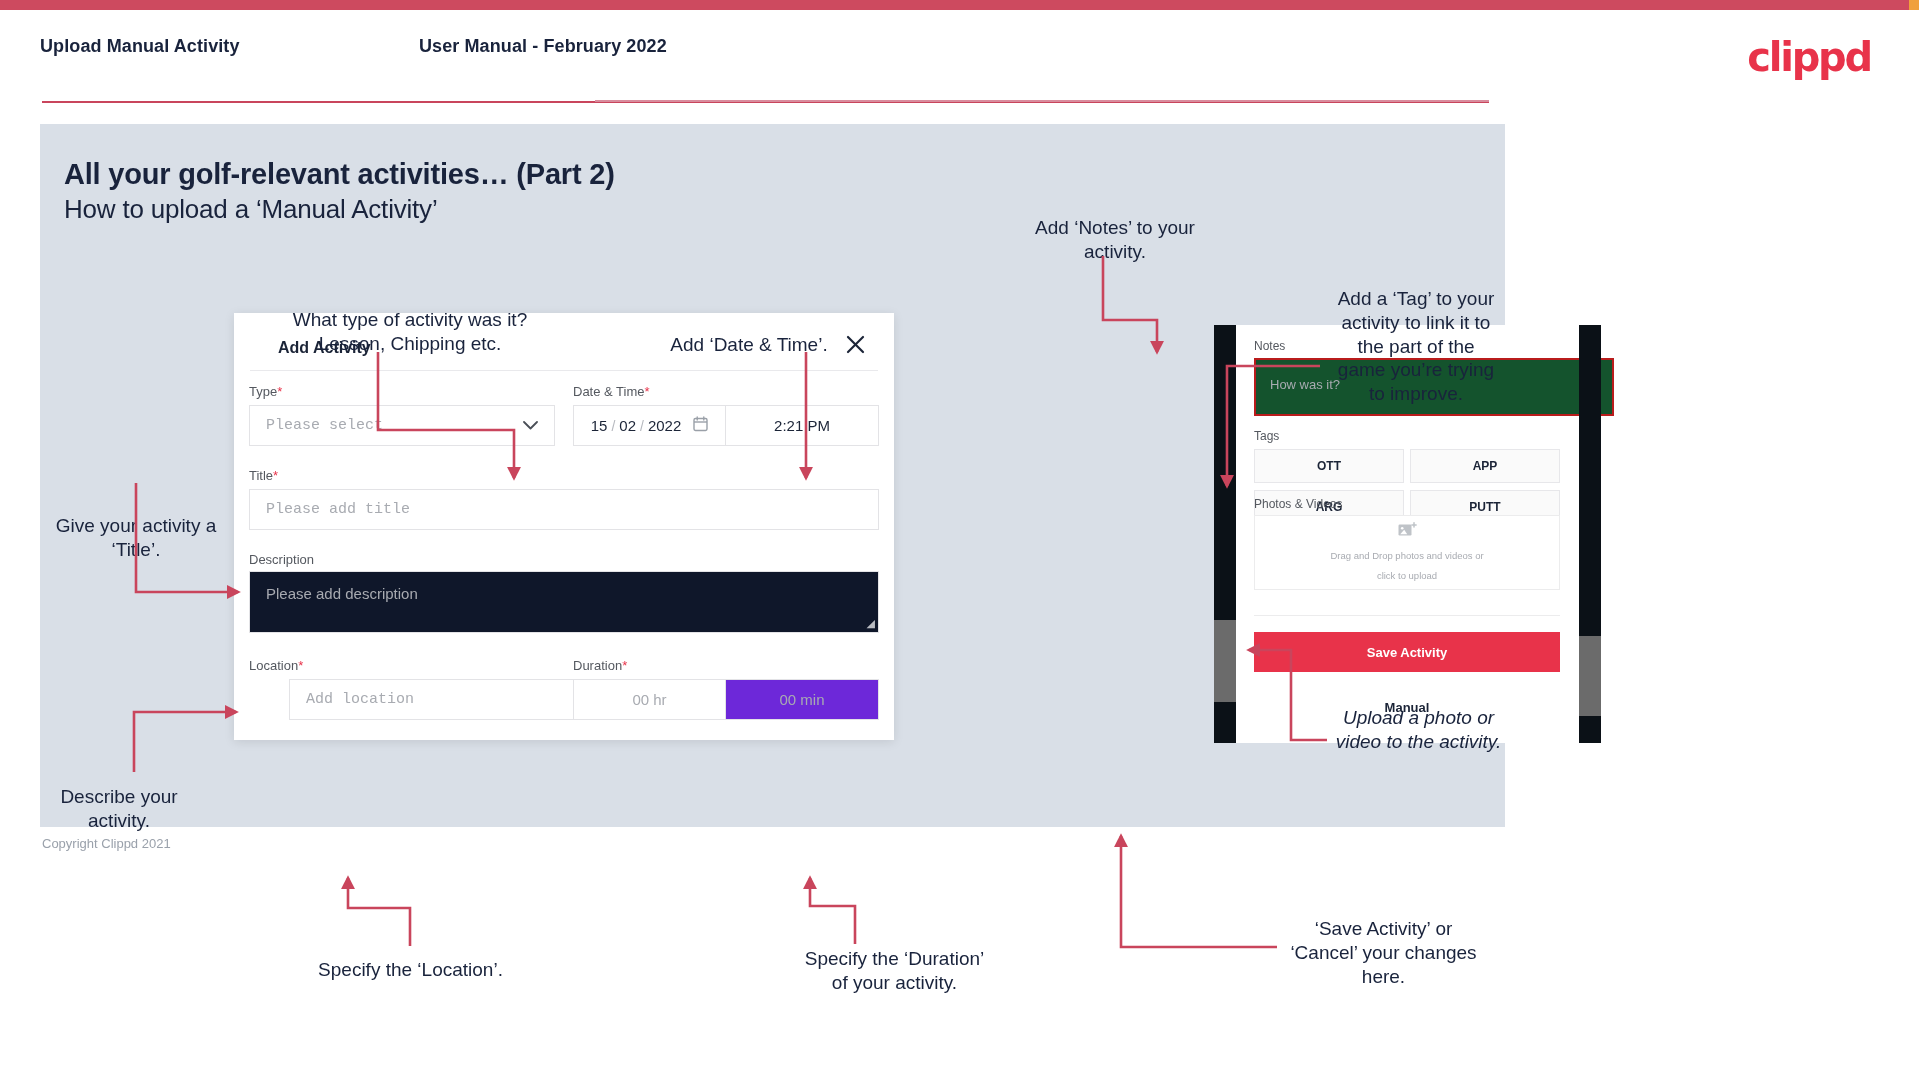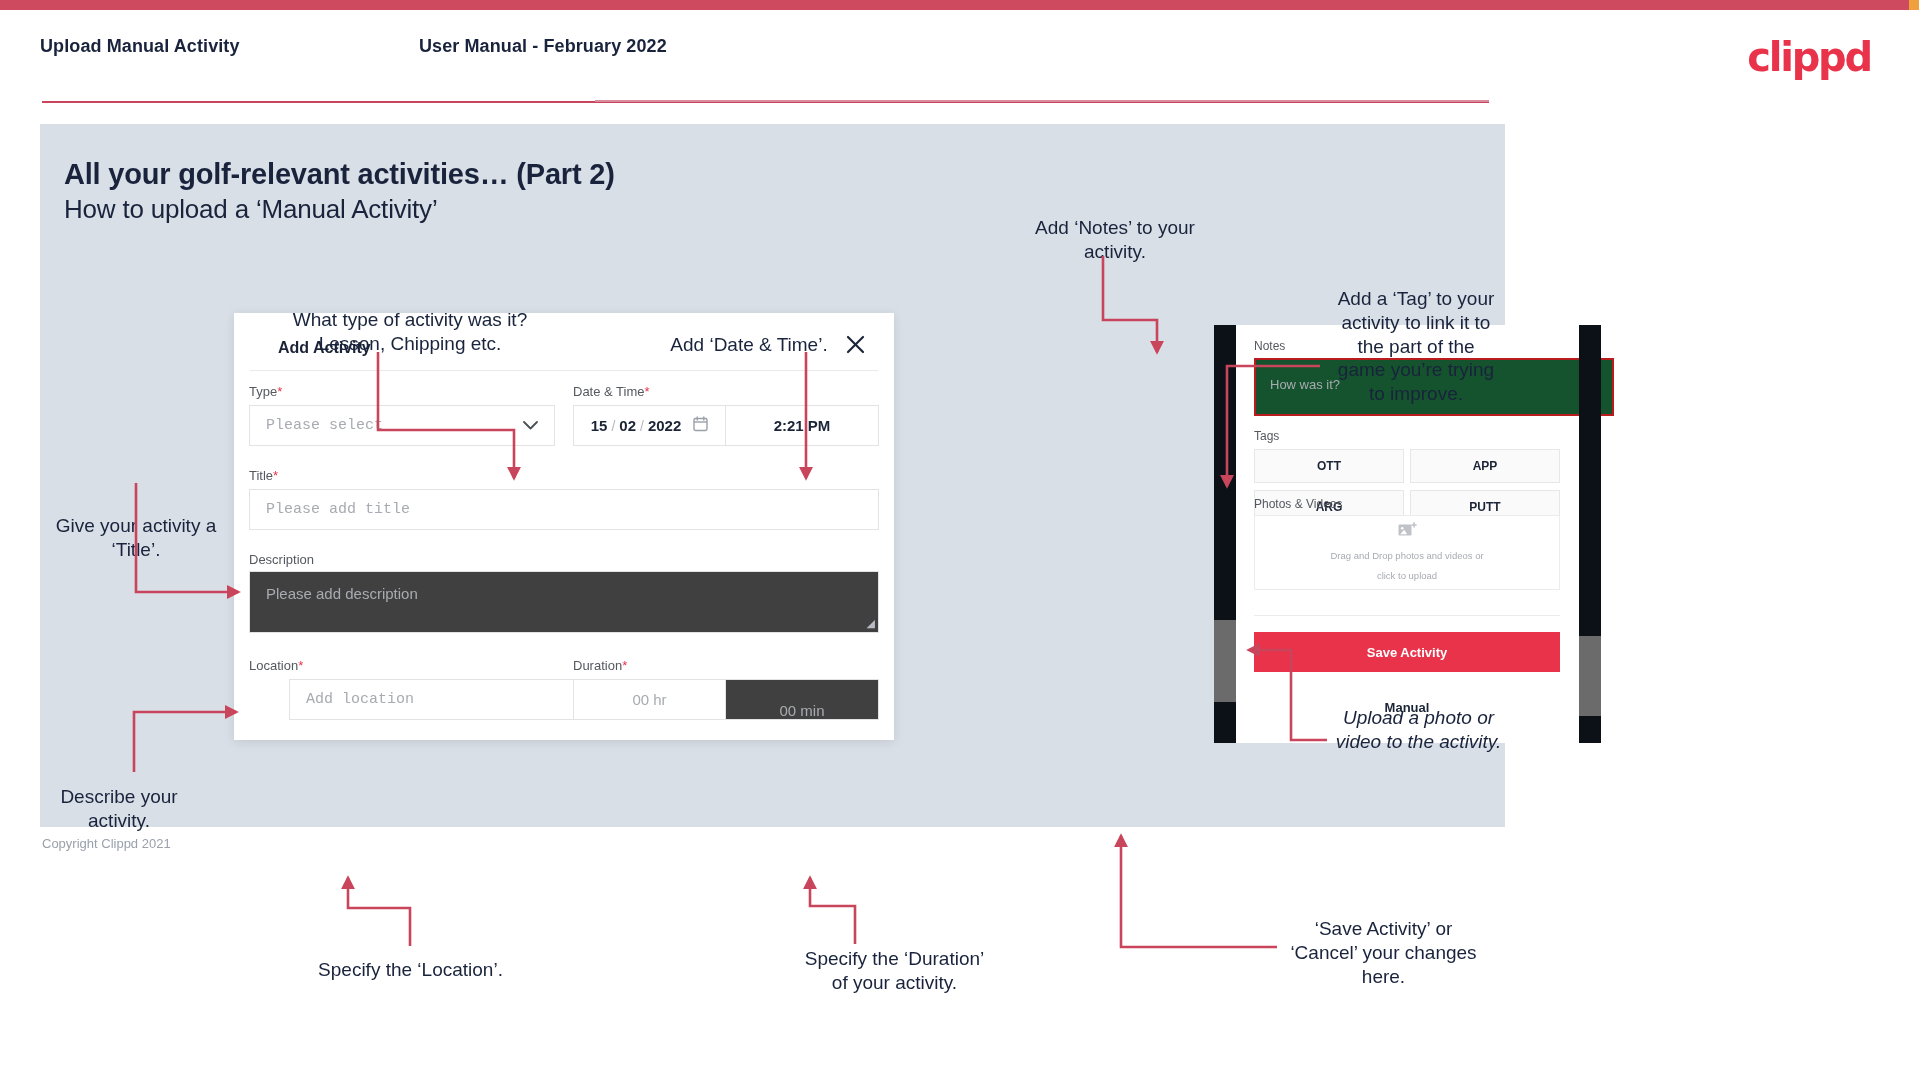--- a/index.html
+++ b/index.html
@@ -33,40 +33,40 @@
   .dlg-title{position:absolute;left:44px;top:26px;font-size:16px;font-weight:700;color:#1b2437;}
   .dlg-close{position:absolute;right:22px;top:14px;width:34px;height:34px;display:flex;
              align-items:center;justify-content:center;font-size:24px;color:#1b2437;cursor:pointer;line-height:1;}
   .dlg-rule{position:absolute;left:16px;top:57px;width:628px;height:1px;background:#e9e9ec;}
 
   .lbl{position:absolute;font-size:13px;color:#54585f;}
   .req{color:#e8334a;font-size:13px;}
   .fld{position:absolute;background:#fff;border:1px solid #e3e3e6;box-sizing:border-box;
        display:flex;align-items:center;font-family:Liberation Mono, monospace;}
   .ph{font-size:15px;color:#a8abb1;padding-left:16px;}
-  .val{font-size:15px;color:#1b2437;font-weight:700;}
+  .val{font-size:15px;color:#1b2437;font-weight:400;}
 
   .chev{position:absolute;right:16px;top:50%;transform:translateY(-50%);}
 
   .dt-wrap{position:absolute;left:573px;top:405px;width:306px;height:41px;display:flex;}
   .dt-date{flex:0 0 153px;border:1px solid #e3e3e6;box-sizing:border-box;display:flex;align-items:center;
            justify-content:center;gap:4px;background:#fff;}
   .dt-time{flex:0 0 153px;border:1px solid #e3e3e6;border-left:none;box-sizing:border-box;display:flex;
            align-items:center;justify-content:center;background:#fff;}
   .dsep{color:#b6b9bf;font-weight:400;font-size:14px;}
 
   .dur-wrap{position:absolute;left:573px;top:679px;width:306px;height:41px;display:flex;}
   .dur-hr{flex:0 0 153px;border:1px solid #e3e3e6;box-sizing:border-box;display:flex;align-items:center;
           justify-content:center;background:#fff;}
   .dur-min{flex:0 0 153px;border:1px solid #e3e3e6;border-left:none;box-sizing:border-box;display:flex;
-           align-items:flex-end;justify-content:center;background:#404040;}
+           align-items:center;justify-content:center;background:#6d28d9;}
   .dur-ph{font-size:15px;color:#a8abb1;}
 
   .ta{position:absolute;left:249px;top:571px;width:630px;height:62px;border:1px solid #e3e3e6;
-      box-sizing:border-box;background:#404040;}
+      box-sizing:border-box;background:#0f172a;}
   .ta-ph{position:absolute;left:16px;top:13px;font-size:15px;color:#a8abb1;}
   .ta-grip{position:absolute;right:3px;bottom:2px;font-size:11px;color:#b9bcc2;transform:rotate(0deg);}
   .bar-l{position:absolute;left:1214px;top:325px;width:22px;height:418px;background:#0b1117;}
   .bar-r{position:absolute;left:1579px;top:325px;width:22px;height:418px;background:#0b1117;}
   .bar-l-grey{position:absolute;left:1214px;top:620px;width:22px;height:82px;background:#6b6b6b;}
   .bar-r-grey{position:absolute;left:1579px;top:636px;width:22px;height:80px;background:#6b6b6b;}
   .pscreen{position:absolute;left:1236px;top:325px;width:343px;height:418px;background:#fff;}
 
   .p-lbl{position:absolute;font-size:12px;color:#54585f;}
   .p-notes{position:absolute;left:18px;top:33px;width:360px;height:58px;border:2px solid #b91c1c;

